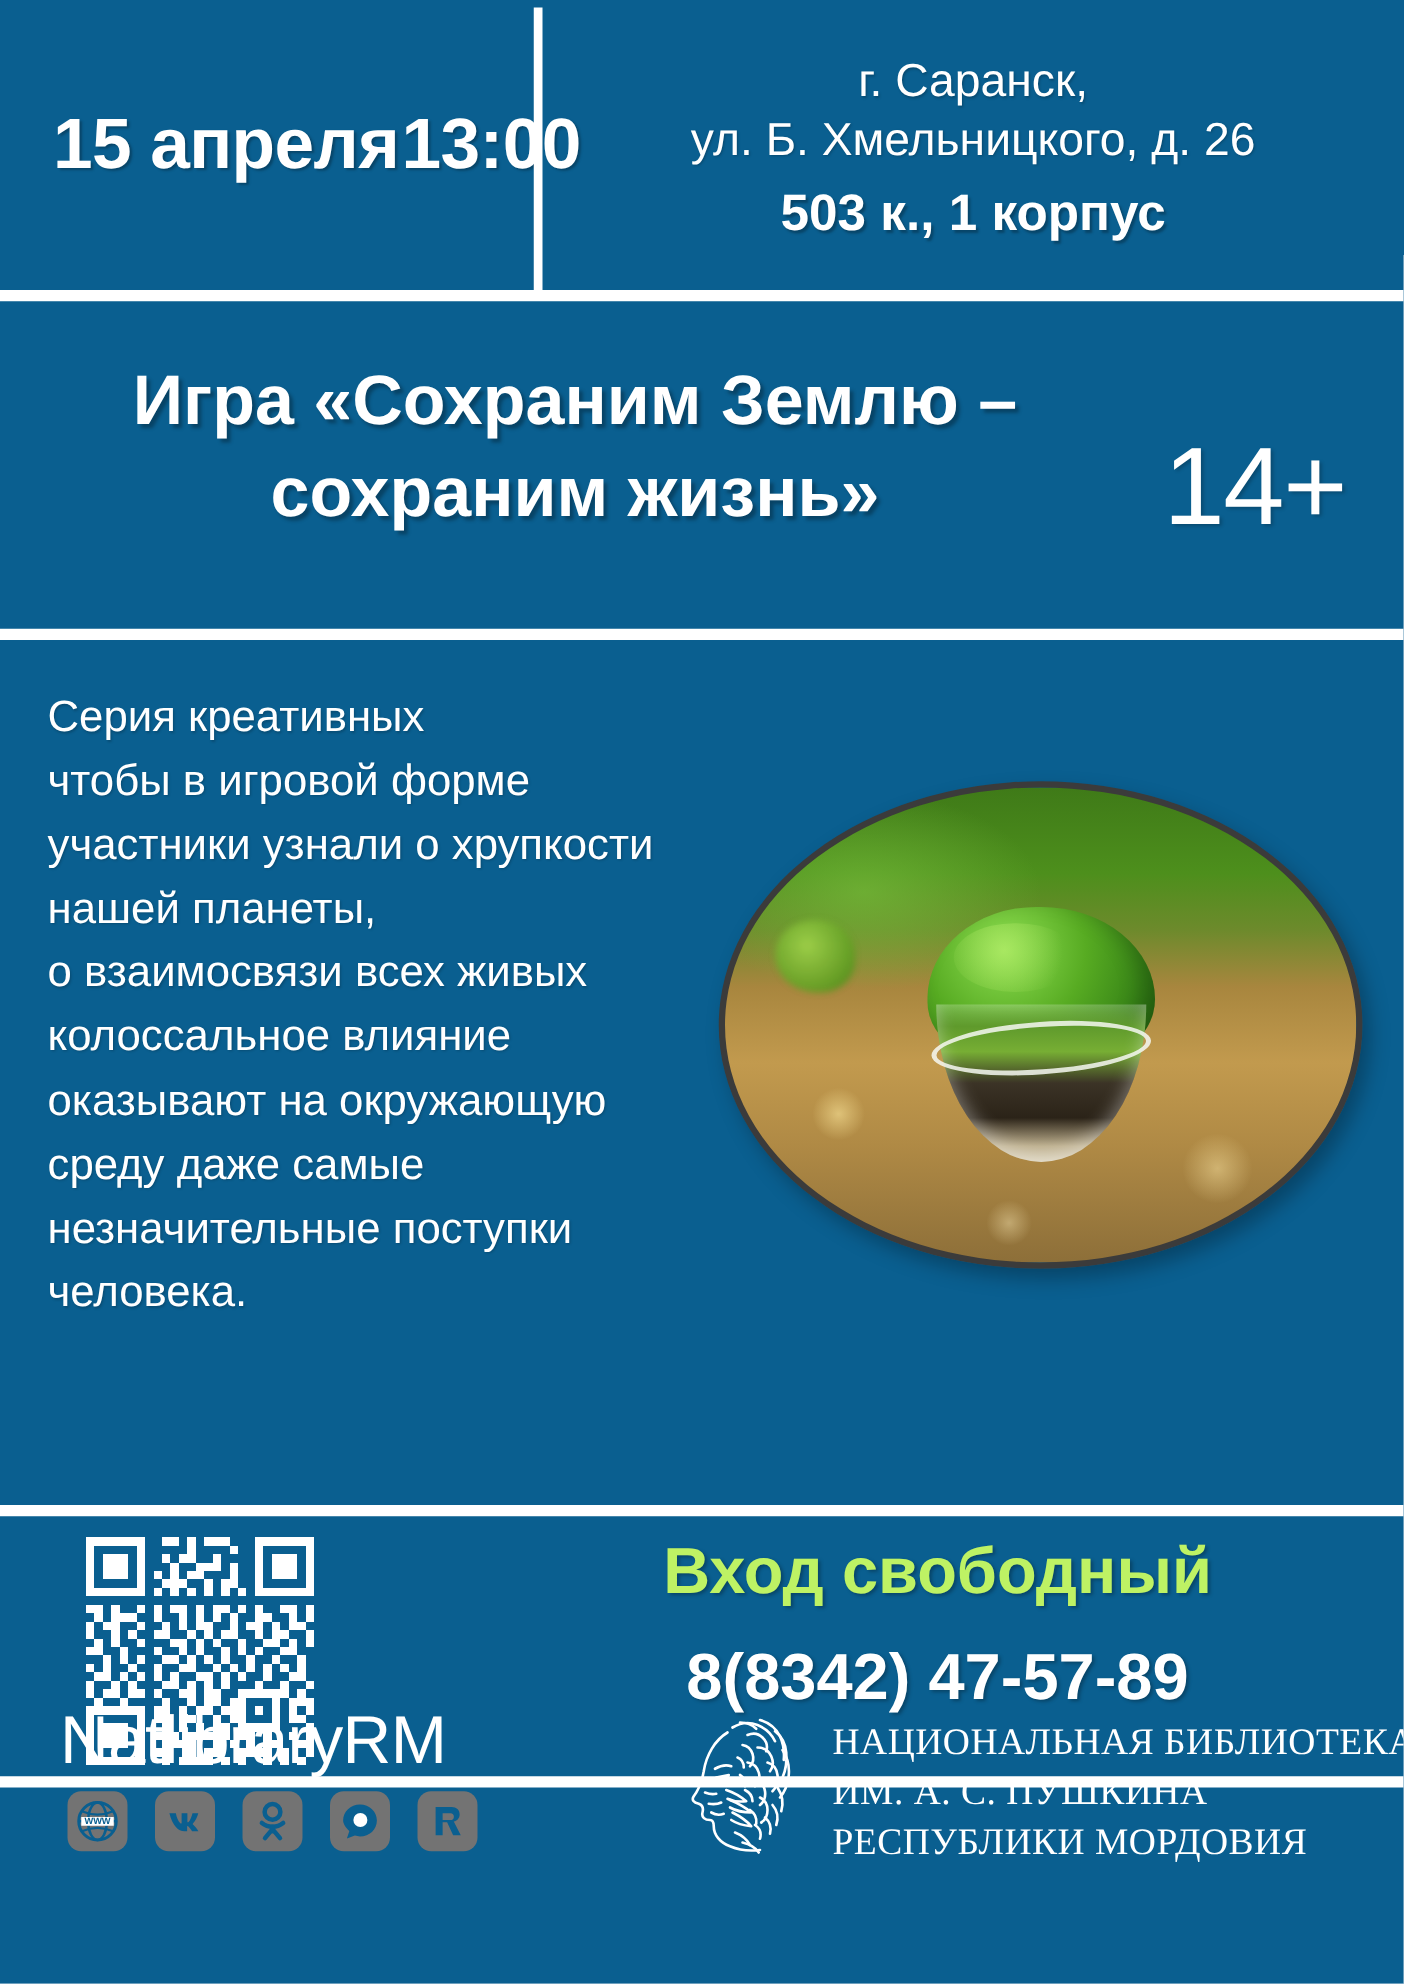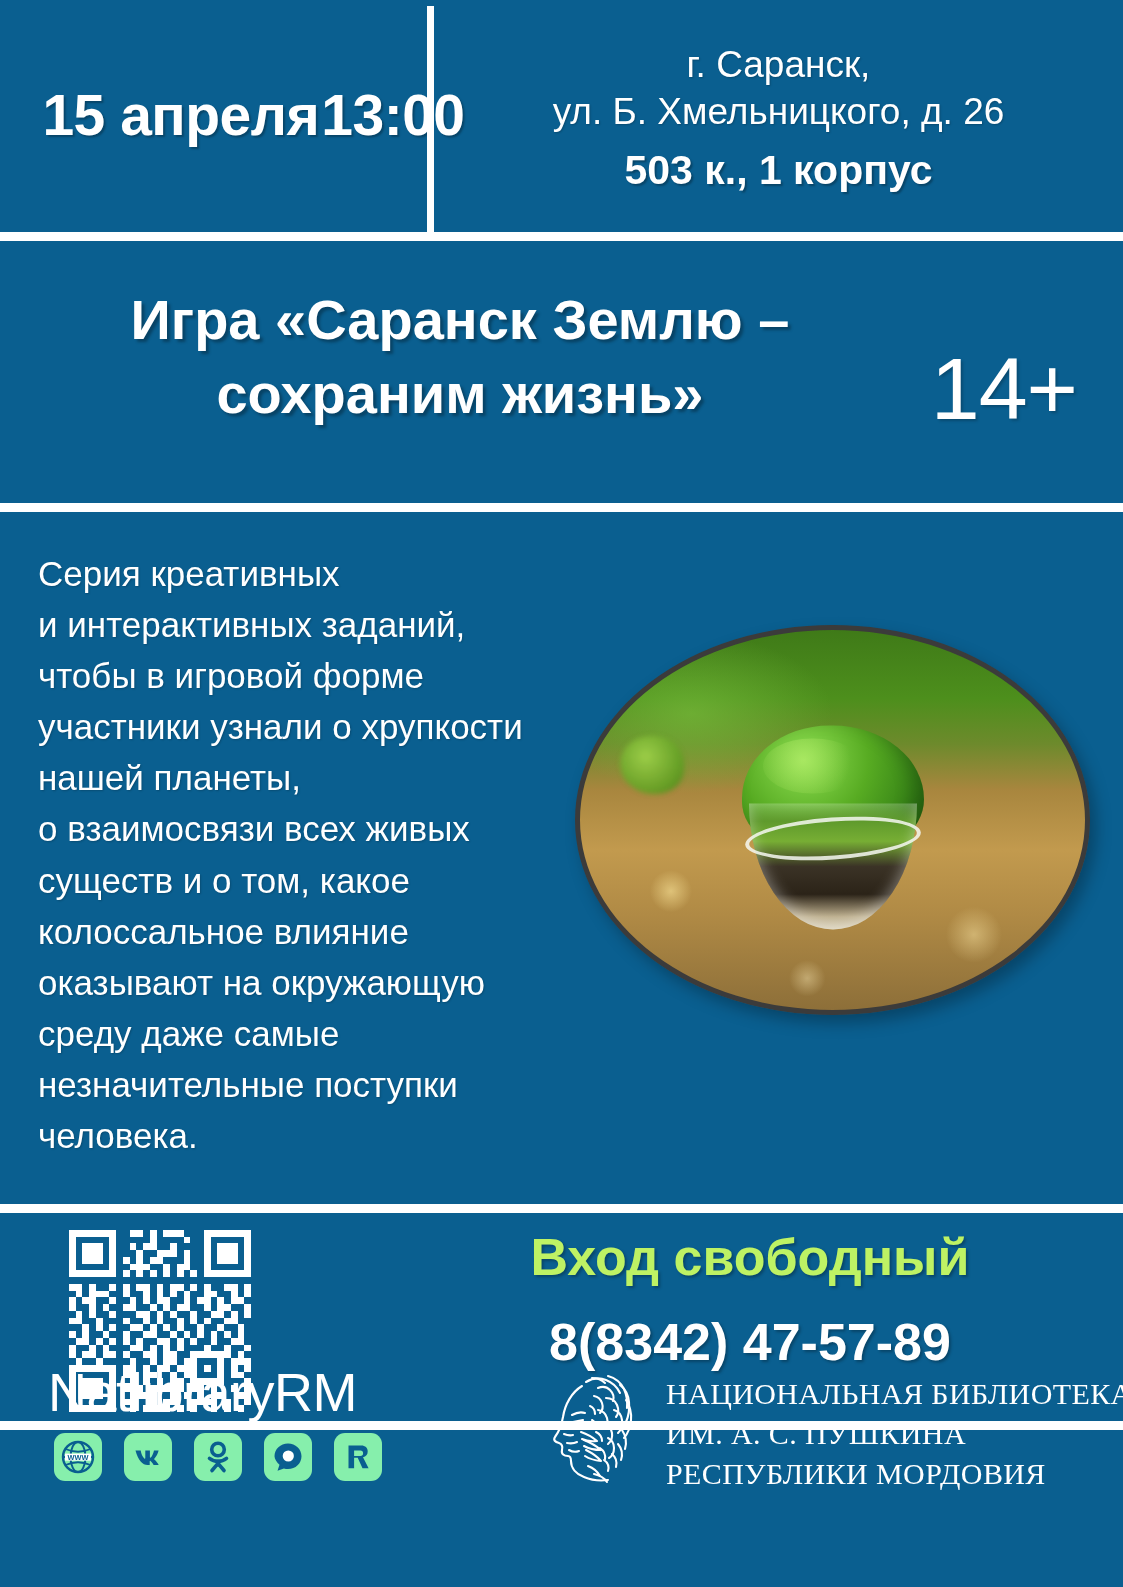--- a/index.html
+++ b/index.html
@@ -337,21 +337,21 @@
   .social-row {
     display: flex;
     gap: 22px;
     margin-top: 12px;
     margin-left: 6px;
   }
   .social-ic {
     width: 48px;
     height: 48px;
     border-radius: 11px;
-    background: #86efac;
+    background: #737373;
     display: flex;
     align-items: center;
     justify-content: center;
     box-sizing: border-box;
   }
   .social-ic svg { display: block; }
 
   .org {
     position: absolute;
     left: 548px;
@@ -389,38 +389,36 @@
       <div class="place-city">г. Саранск,</div>
       <div class="place-street">ул. Б. Хмельницкого, д. 26</div>
       <div class="place-room">503 к., 1 корпус</div>
     </div>
   </div>
 
   <div class="hsep s1"></div>
 
   <div class="title-band">
     <div class="title-text">
-      <span>Игра «Саранск Землю –</span><br>
+      <span>Игра «Сохраним Землю –</span><br>
       <span>сохраним жизнь»</span>
     </div>
     <div class="age-rating">14+</div>
   </div>
 
   <div class="hsep s2"></div>
 
   <div class="body-band">
 
     <div class="description">
       <span class="dline">Серия креативных</span>
-      <span class="dline">и интерактивных заданий,</span>
       <span class="dline">чтобы в игровой форме</span>
       <span class="dline">участники узнали о хрупкости</span>
       <span class="dline">нашей планеты,</span>
       <span class="dline">о взаимосвязи всех живых</span>
-      <span class="dline">существ и о том, какое</span>
       <span class="dline">колоссальное влияние</span>
       <span class="dline">оказывают на окружающую</span>
       <span class="dline">среду даже самые</span>
       <span class="dline">незначительные поступки</span>
       <span class="dline">человека.</span>
     </div>
 
     <div class="photo-oval">
       <div class="blur-ground"></div>
       <div class="shrub"></div>

